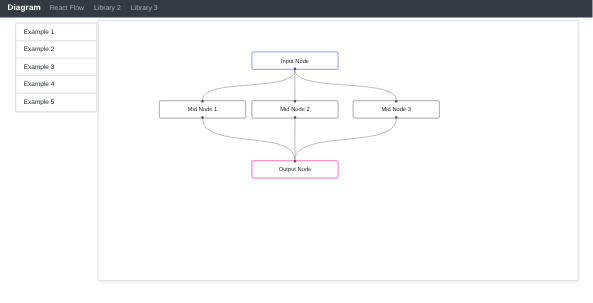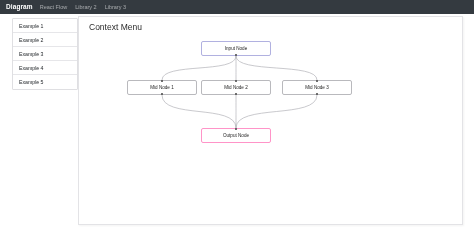--- a/index.html
+++ b/index.html
@@ -129,21 +129,20 @@
 
 <div id="sidebar">
   <div class="side-item">Example 1</div>
   <div class="side-item">Example 2</div>
   <div class="side-item">Example 3</div>
   <div class="side-item">Example 4</div>
   <div class="side-item last">Example 5</div>
 </div>
 
 <div id="canvas-panel">
-  <div id="panel-title">Context Menu</div>
 
   <div id="flow">
     <svg id="edges">
         <path d="M157,39 C157,57 83,45 83,63" fill="none" stroke="#b1b1b7" stroke-width="0.7"></path>
         <path d="M157,39 C157,57 157,45 157,63" fill="none" stroke="#b1b1b7" stroke-width="0.7"></path>
         <path d="M157,39 C157,57 238,45 238,63" fill="none" stroke="#b1b1b7" stroke-width="0.7"></path>
         <path d="M83,78 C83,102.75 157,86.25 157,111" fill="none" stroke="#b1b1b7" stroke-width="0.7"></path>
         <path d="M157,78 C157,102.75 157,86.25 157,111" fill="none" stroke="#b1b1b7" stroke-width="0.7"></path>
         <path d="M238,78 C238,102.75 157,86.25 157,111" fill="none" stroke="#b1b1b7" stroke-width="0.7"></path>
       </svg>

